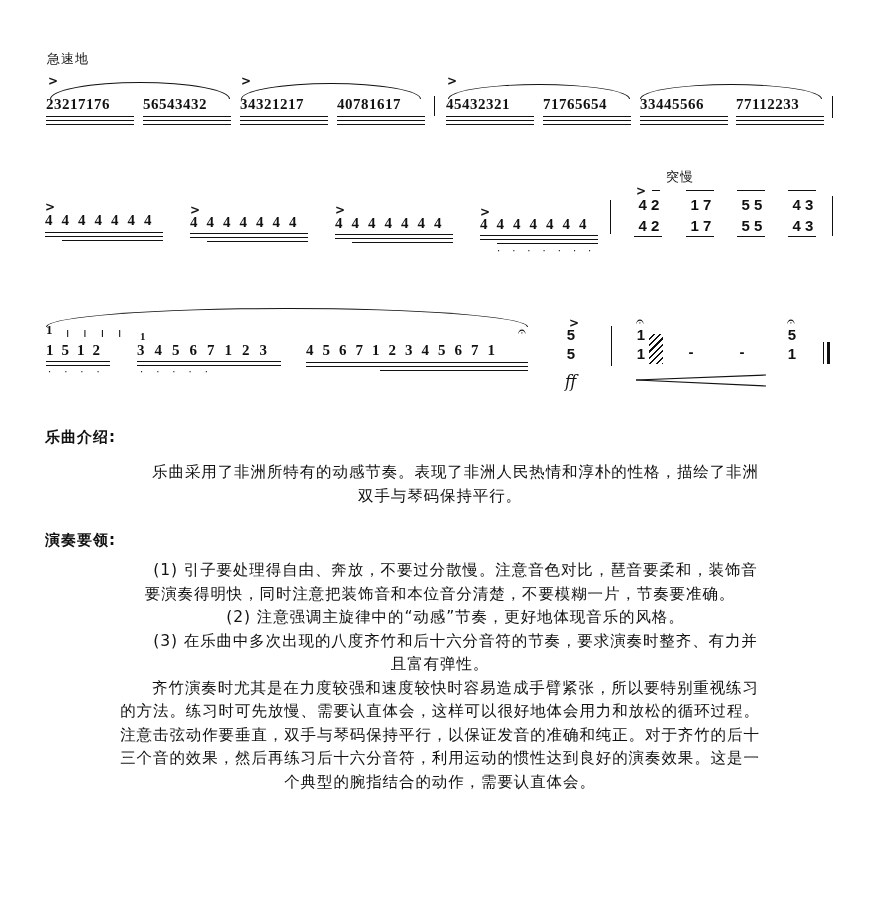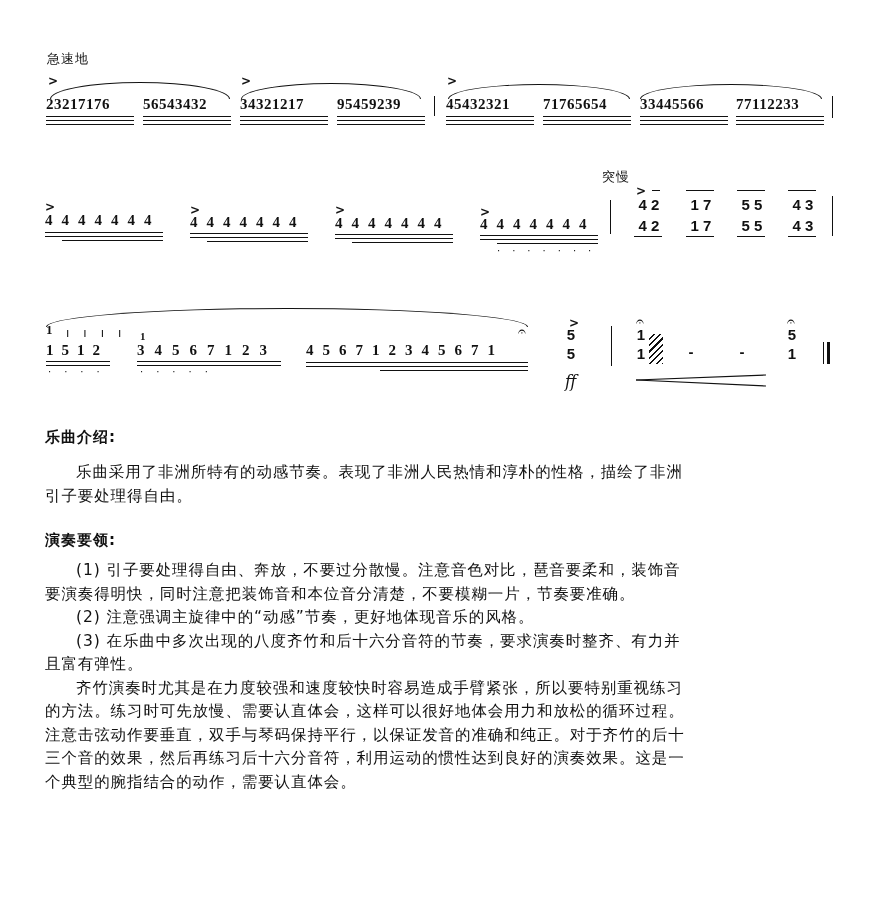--- a/index.html
+++ b/index.html
@@ -14,21 +14,21 @@
   .slur { position:absolute; border:1.5px solid #111; border-bottom:none;
           border-radius:50% 50% 0 0 / 100% 100% 0 0; }
   .accent { position:absolute; font-size:12px; font-weight:bold; line-height:10px; }
   .barline { position:absolute; width:0; border-left:1.8px solid #111; }
   .barline-thick { position:absolute; width:3px; background:#111; }
   .dot-low { position:absolute; font-size:10px; line-height:6px; letter-spacing:0; }
   .fermata { position:absolute; font-size:14px; line-height:10px; }
   .ff { position:absolute; font-family:"DejaVu Serif", serif; font-style:italic; font-size:16px; }
   .section-title { position:absolute; left:45px; font-weight:bold; font-size:15px; letter-spacing:1px; }
   .para { position:absolute; left:45px; width:790px; font-size:15.5px; line-height:23.5px;
-          letter-spacing:0.9px; font-family:"DejaVu Sans", sans-serif; }
+          letter-spacing:0.9px; font-family:"DejaVu Sans", sans-serif;text-align:center; }
   .para .ln { display:block; white-space:nowrap; }
   .indent { text-indent:31px; }
   .hatch { position:absolute; width:14px; height:30px;
            background: repeating-linear-gradient(135deg, transparent 0 3px, #111 3px 4.5px); }
   .hairpin { position:absolute; }
   .col { position:absolute; text-align:center; font-family:"Liberation Sans", sans-serif;
          font-weight:bold; font-size:15px; line-height:19px; }
   .over { position:absolute; height:0; border-top:1.6px solid #111; }
 </style>
 </head>
@@ -41,21 +41,21 @@
 <div class="slur" style="left:448px;top:84px;width:180px;height:14px;"></div>
 <div class="slur" style="left:640px;top:84px;width:180px;height:14px;"></div>
 
 <div class="accent" style="left:48px;top:76px;">&gt;</div>
 <div class="accent" style="left:241px;top:76px;">&gt;</div>
 <div class="accent" style="left:447px;top:76px;">&gt;</div>
 
 <div class="abs notes" style="left:46px;top:96px;">23217176</div>
 <div class="abs notes" style="left:143px;top:96px;">56543432</div>
 <div class="abs notes" style="left:240px;top:96px;">34321217</div>
-<div class="abs notes" style="left:337px;top:96px;">95459239</div>
+<div class="abs notes" style="left:337px;top:96px;">40781617</div>
 <div class="barline" style="left:434px;top:96px;height:20px;"></div>
 <div class="abs notes" style="left:446px;top:96px;">45432321</div>
 <div class="abs notes" style="left:543px;top:96px;">71765654</div>
 <div class="abs notes" style="left:640px;top:96px;">33445566</div>
 <div class="abs notes" style="left:736px;top:96px;">77112233</div>
 <div class="barline" style="left:832px;top:96px;height:22px;"></div>
 
 <div class="beam" style="left:46px;top:116px;width:88px;"></div>
 <div class="beam" style="left:46px;top:120px;width:88px;"></div>
 <div class="beam" style="left:46px;top:124px;width:88px;"></div>
@@ -100,21 +100,21 @@
 <div class="beam" style="left:335px;top:234px;width:118px;"></div>
 <div class="beam" style="left:335px;top:238px;width:118px;"></div>
 <div class="beam" style="left:352px;top:242px;width:101px;"></div>
 <div class="beam" style="left:480px;top:235px;width:118px;"></div>
 <div class="beam" style="left:480px;top:239px;width:118px;"></div>
 <div class="beam" style="left:497px;top:243px;width:101px;"></div>
 <div class="dot-low" style="left:497px;top:248px;letter-spacing:12px;">·······</div>
 
 <div class="barline" style="left:610px;top:200px;height:34px;"></div>
 
-<div class="abs tempo" style="left:602px;top:168px;">突慢</div>
+<div class="abs tempo" style="left:666px;top:168px;">突慢</div>
 <div class="accent" style="left:636px;top:186px;">&gt;</div>
 
 <div class="over" style="left:652px;top:190px;width:8px;"></div>
 <div class="col" style="left:634px;top:195px;width:30px;">4 2</div>
 <div class="col" style="left:634px;top:216px;width:30px;">4 2</div>
 <div class="beam" style="left:634px;top:236px;width:28px;"></div>
 
 <div class="over" style="left:686px;top:190px;width:28px;"></div>
 <div class="col" style="left:686px;top:195px;width:30px;">1 7</div>
 <div class="col" style="left:686px;top:216px;width:30px;">1 7</div>
@@ -175,21 +175,21 @@
 <div class="fermata" style="left:787px;top:316px;">𝄐</div>
 <div class="col" style="left:786px;top:325px;width:12px;">5</div>
 <div class="col" style="left:786px;top:344px;width:12px;">1</div>
 
 <div class="barline" style="left:823px;top:342px;height:22px;"></div>
 <div class="barline-thick" style="left:827px;top:342px;height:22px;"></div>
 
 <div class="section-title" style="top:428px;">乐曲介绍:</div>
 <div class="para" style="top:461px;">
   <span class="ln indent">乐曲采用了非洲所特有的动感节奏。表现了非洲人民热情和淳朴的性格，描绘了非洲</span>
-  <span class="ln">引子要处理得自由。</span>
+  <span class="ln">双手与琴码保持平行。</span>
 </div>
 
 <div class="section-title" style="top:531px;">演奏要领:</div>
 <div class="para" style="top:559px;">
   <span class="ln indent">(1) 引子要处理得自由、奔放，不要过分散慢。注意音色对比，琶音要柔和，装饰音</span>
   <span class="ln">要演奏得明快，同时注意把装饰音和本位音分清楚，不要模糊一片，节奏要准确。</span>
   <span class="ln indent">(2) 注意强调主旋律中的“动感”节奏，更好地体现音乐的风格。</span>
   <span class="ln indent">(3) 在乐曲中多次出现的八度齐竹和后十六分音符的节奏，要求演奏时整齐、有力并</span>
   <span class="ln">且富有弹性。</span>
   <span class="ln indent">齐竹演奏时尤其是在力度较强和速度较快时容易造成手臂紧张，所以要特别重视练习</span>

